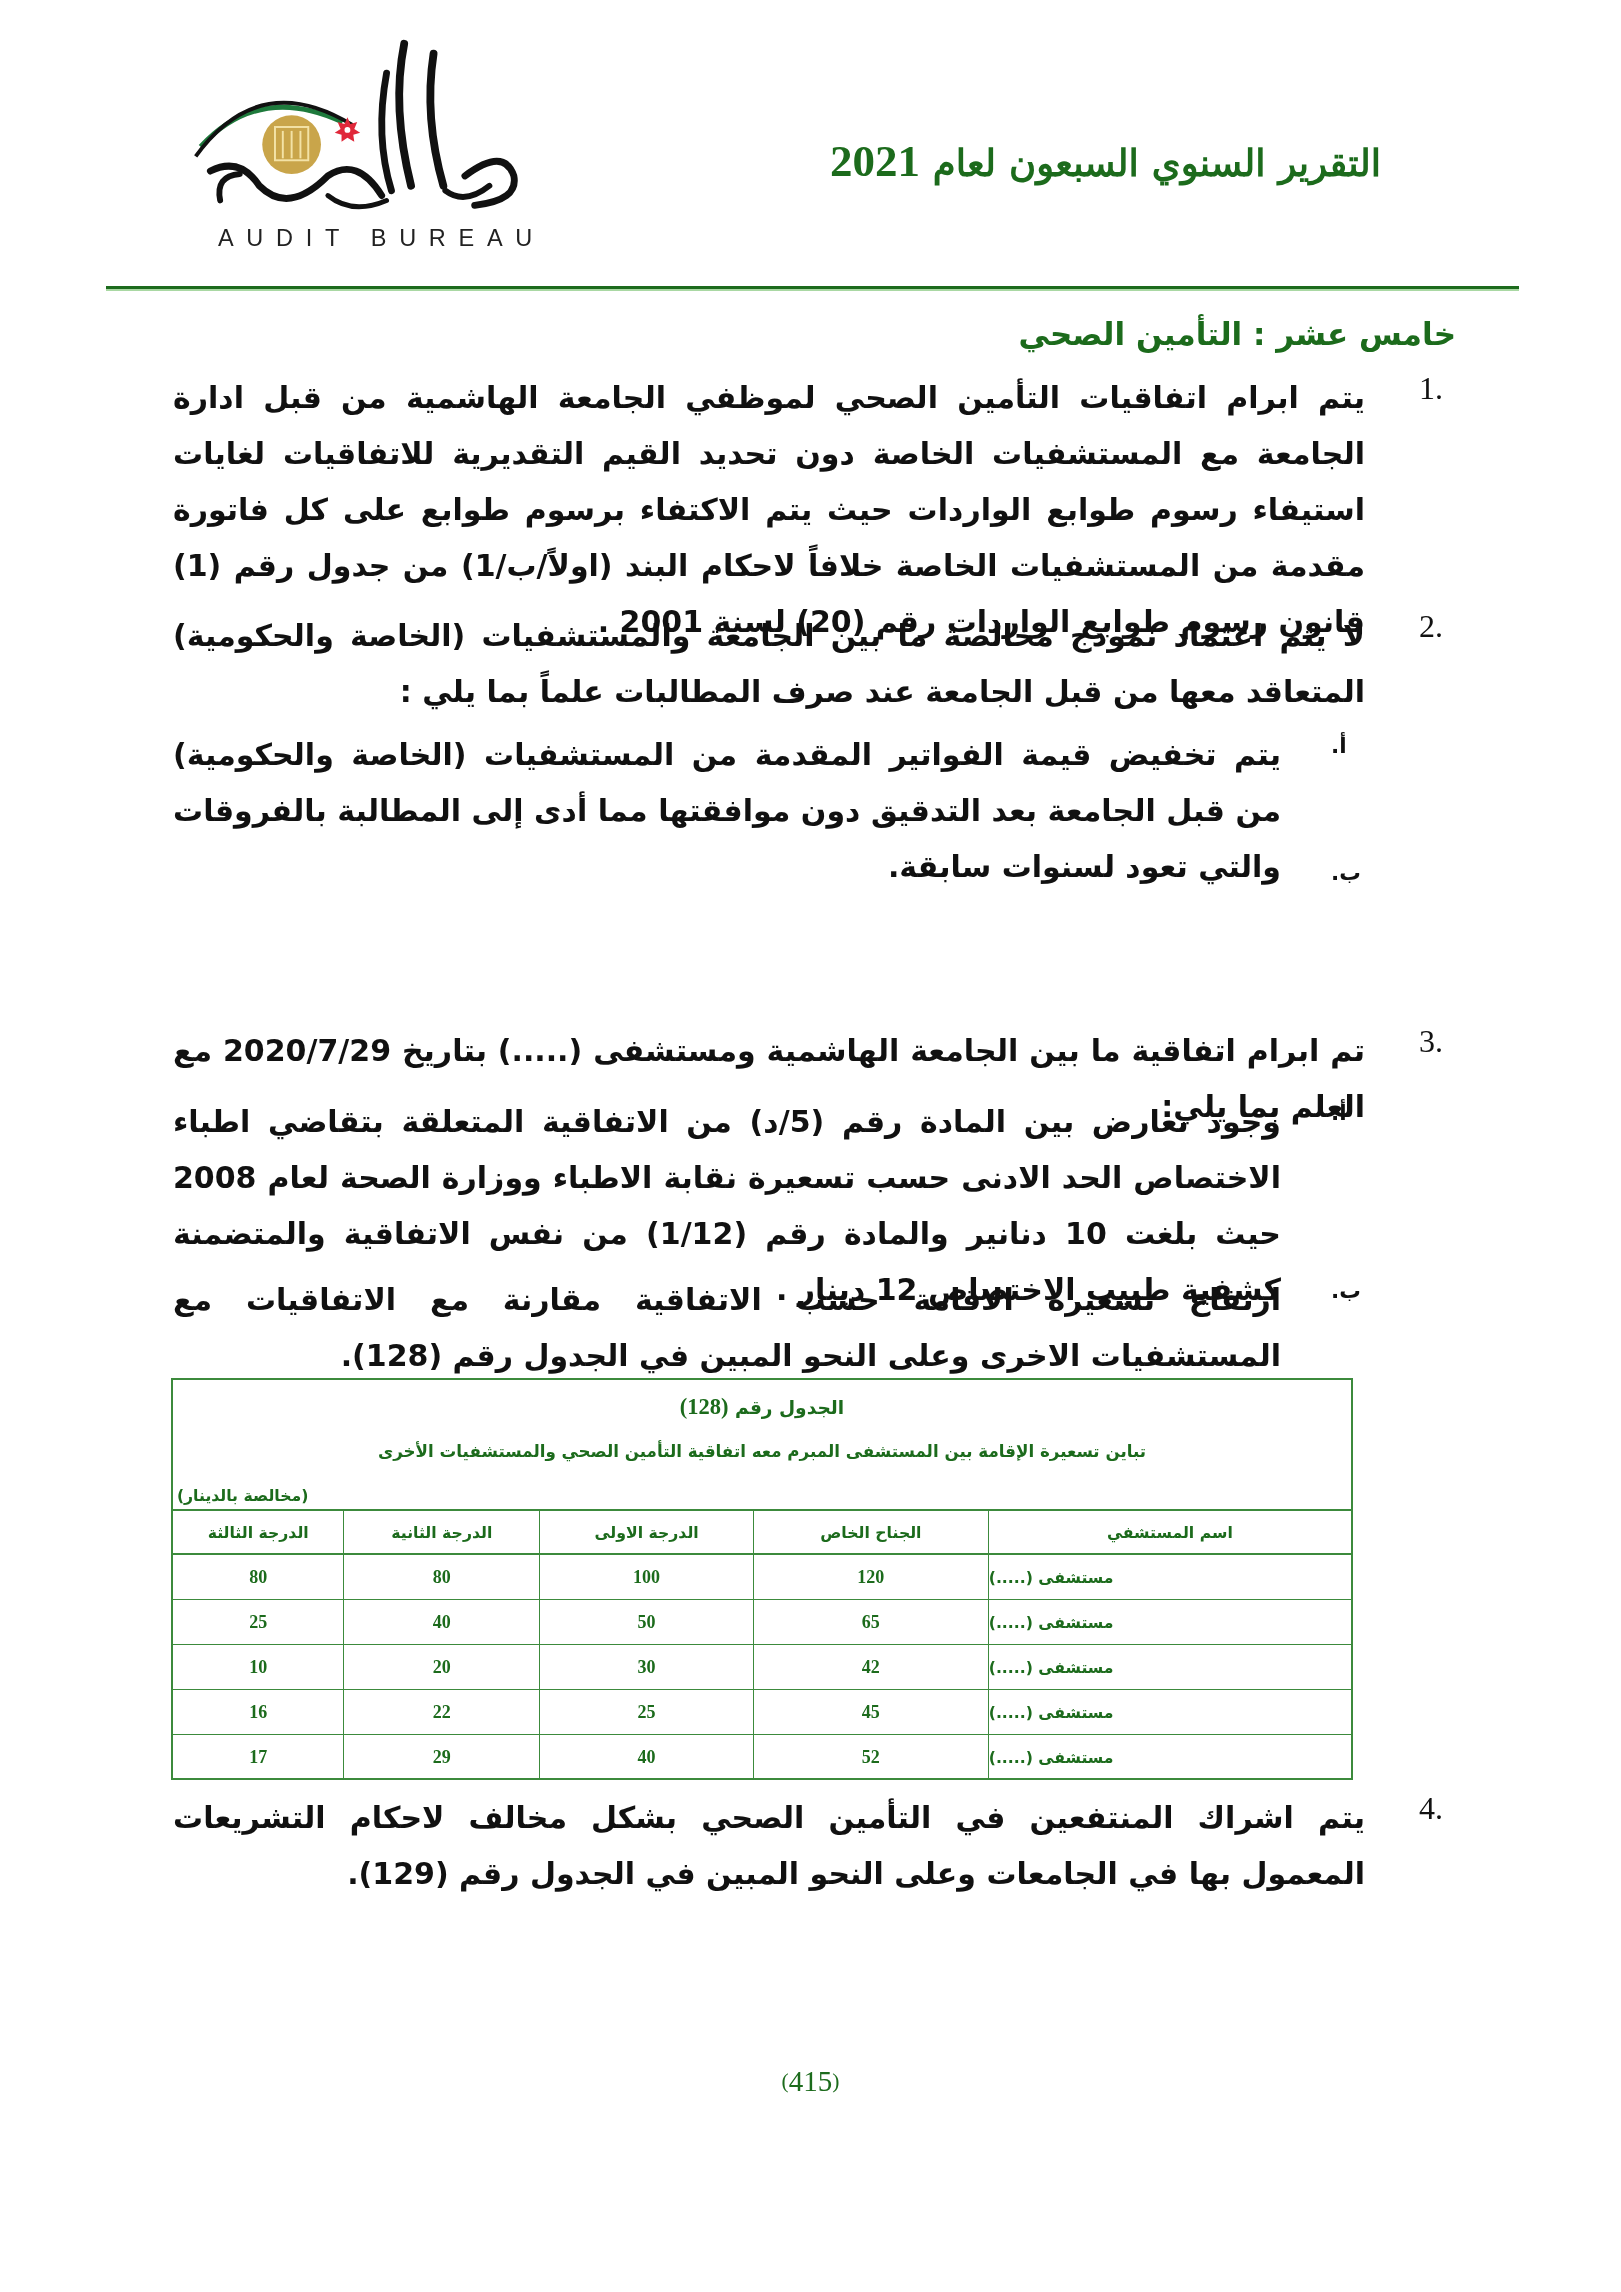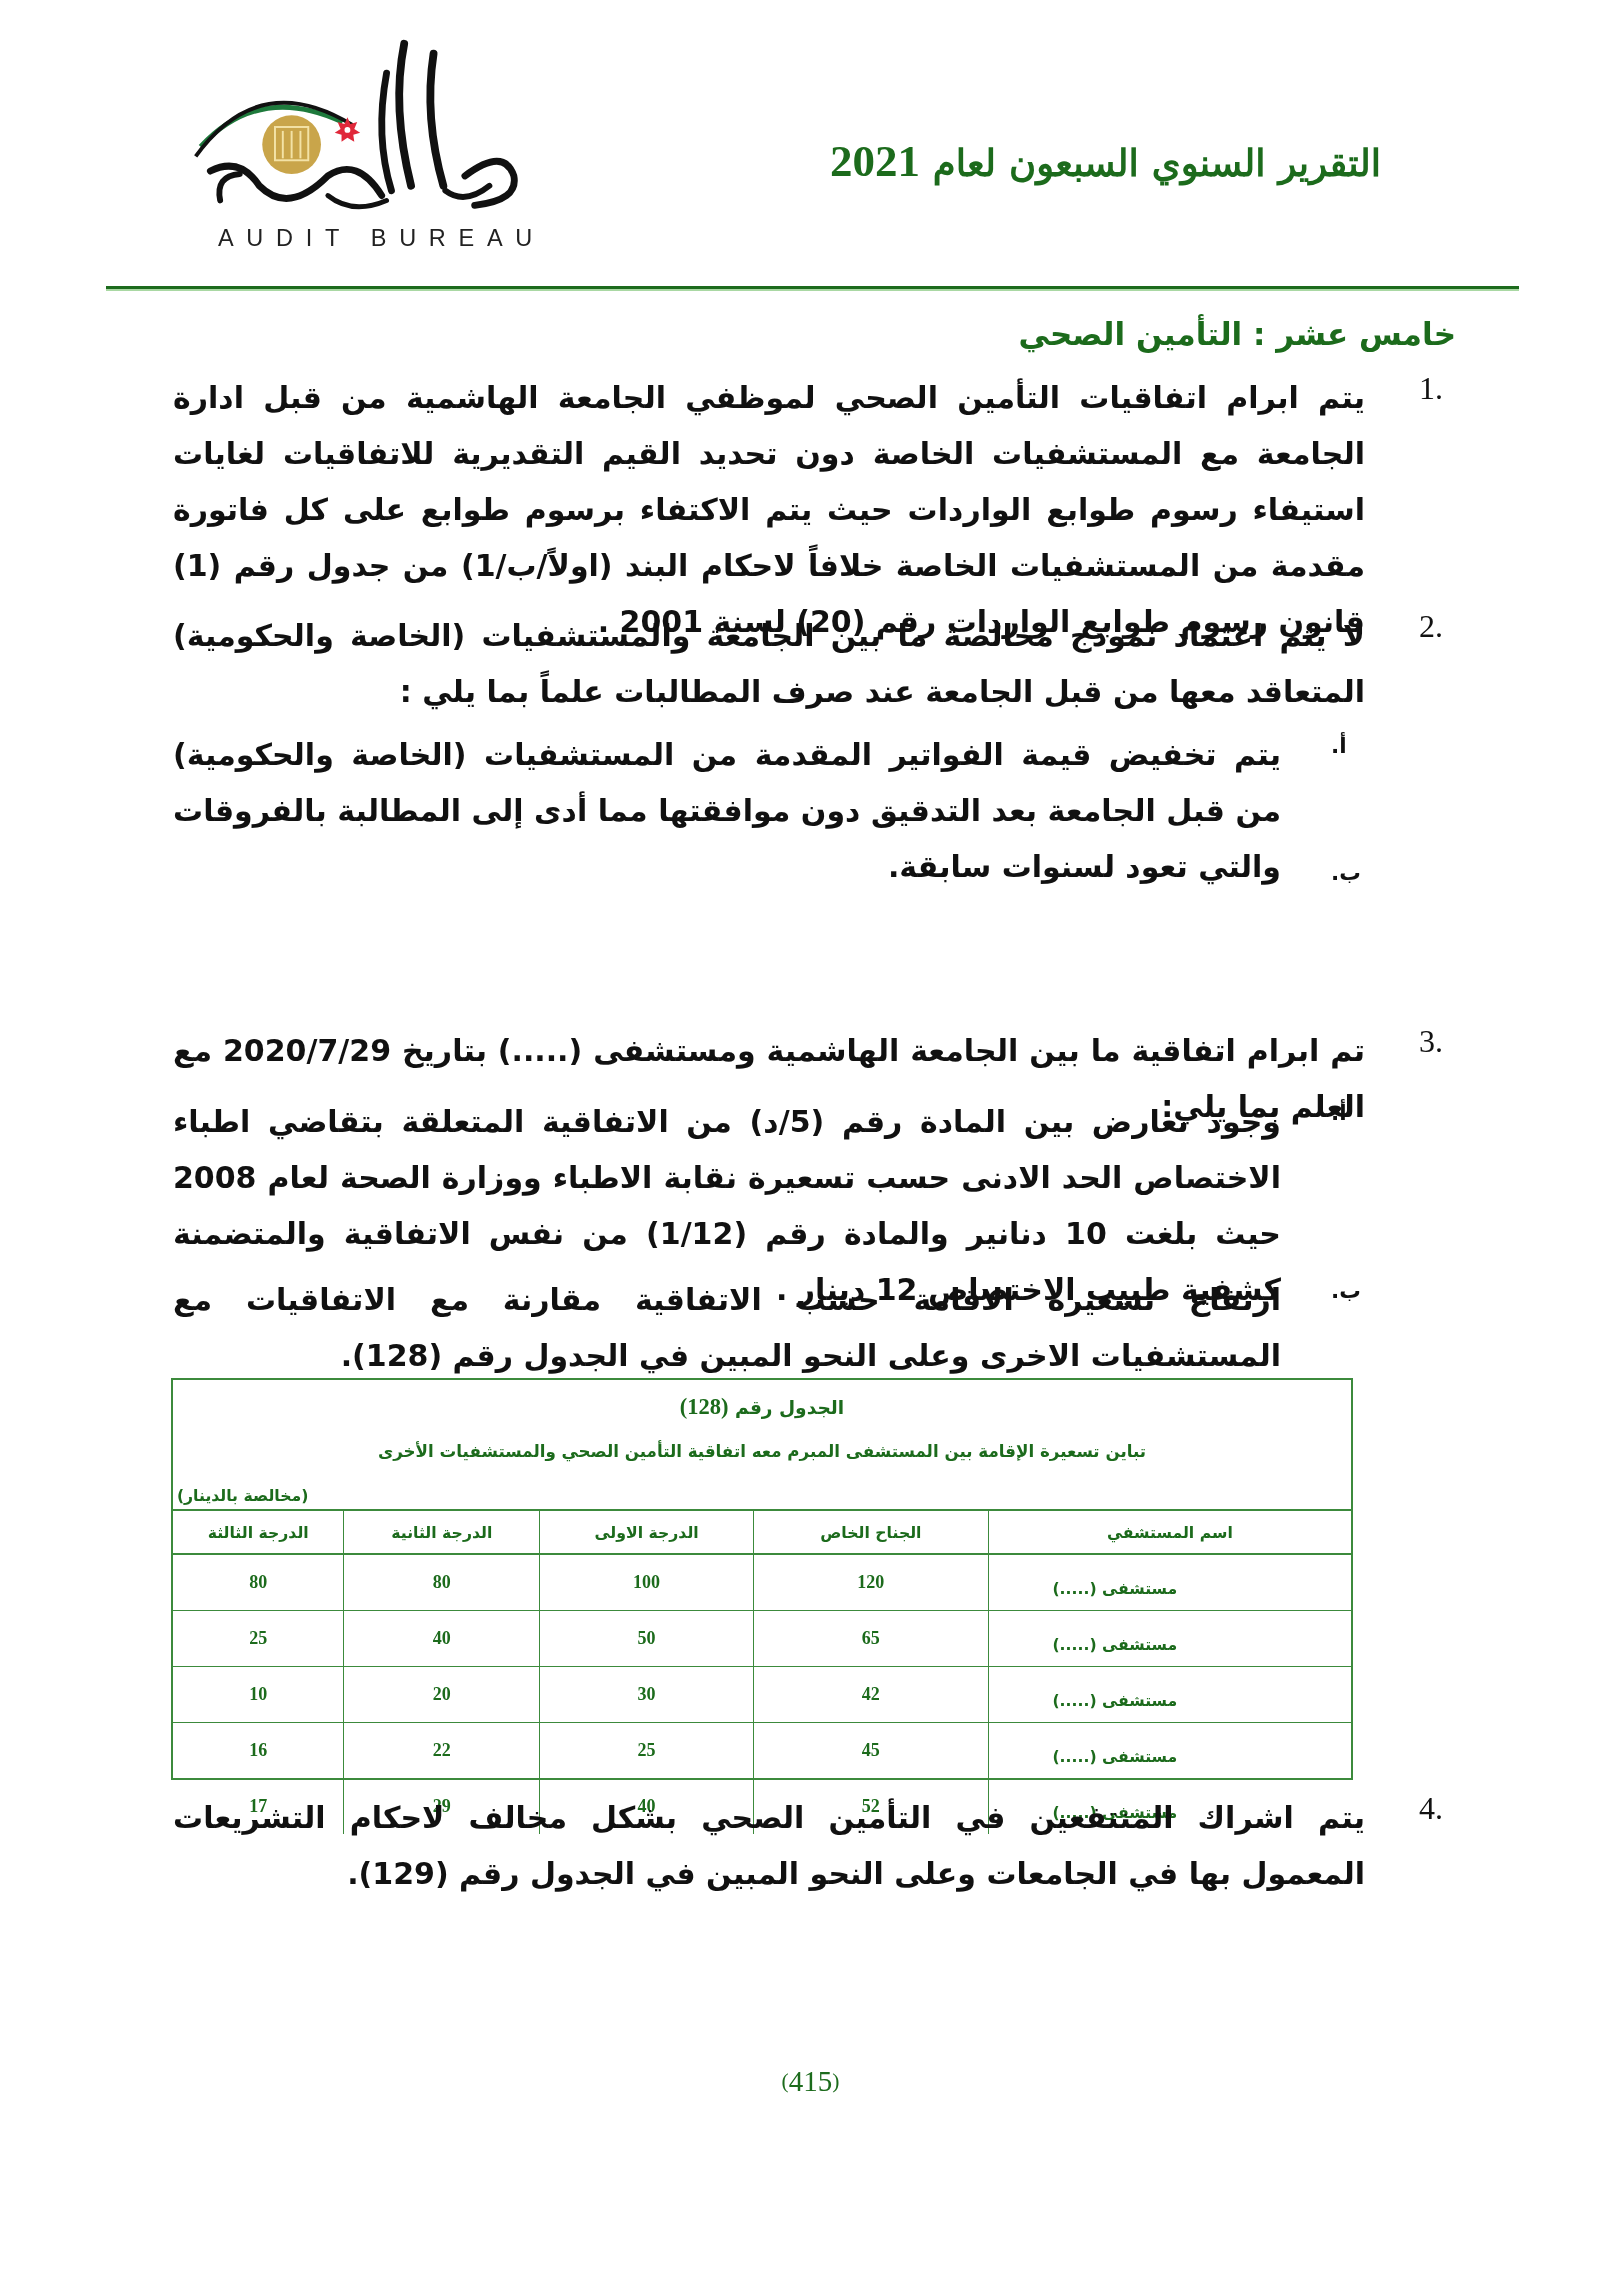--- a/index.html
+++ b/index.html
@@ -163,23 +163,23 @@
       border-bottom: 2.9px solid #3c8a3c;
     }
     table.grid td {
       height: 43px;
       font-family: "Liberation Serif", serif;
       font-size: 18px;
     }
     table.grid td.name {
       font-family: "DejaVu Sans", sans-serif;
       font-size: 15.7px;
-      text-align: center;
+      text-align: left;
       padding-right: 110px;
-      padding-top: 12px;
+      padding-top: 1px;
     }
     table.grid th:first-child, table.grid td:first-child { border-right: none; }
     table.grid th:last-child, table.grid td:last-child { border-left: none; }
     table.grid tr:last-child td { border-bottom: none; }
 
     
     .page-number {
       position: absolute;
       left: 0; right: 0;
       top: 2065px;

